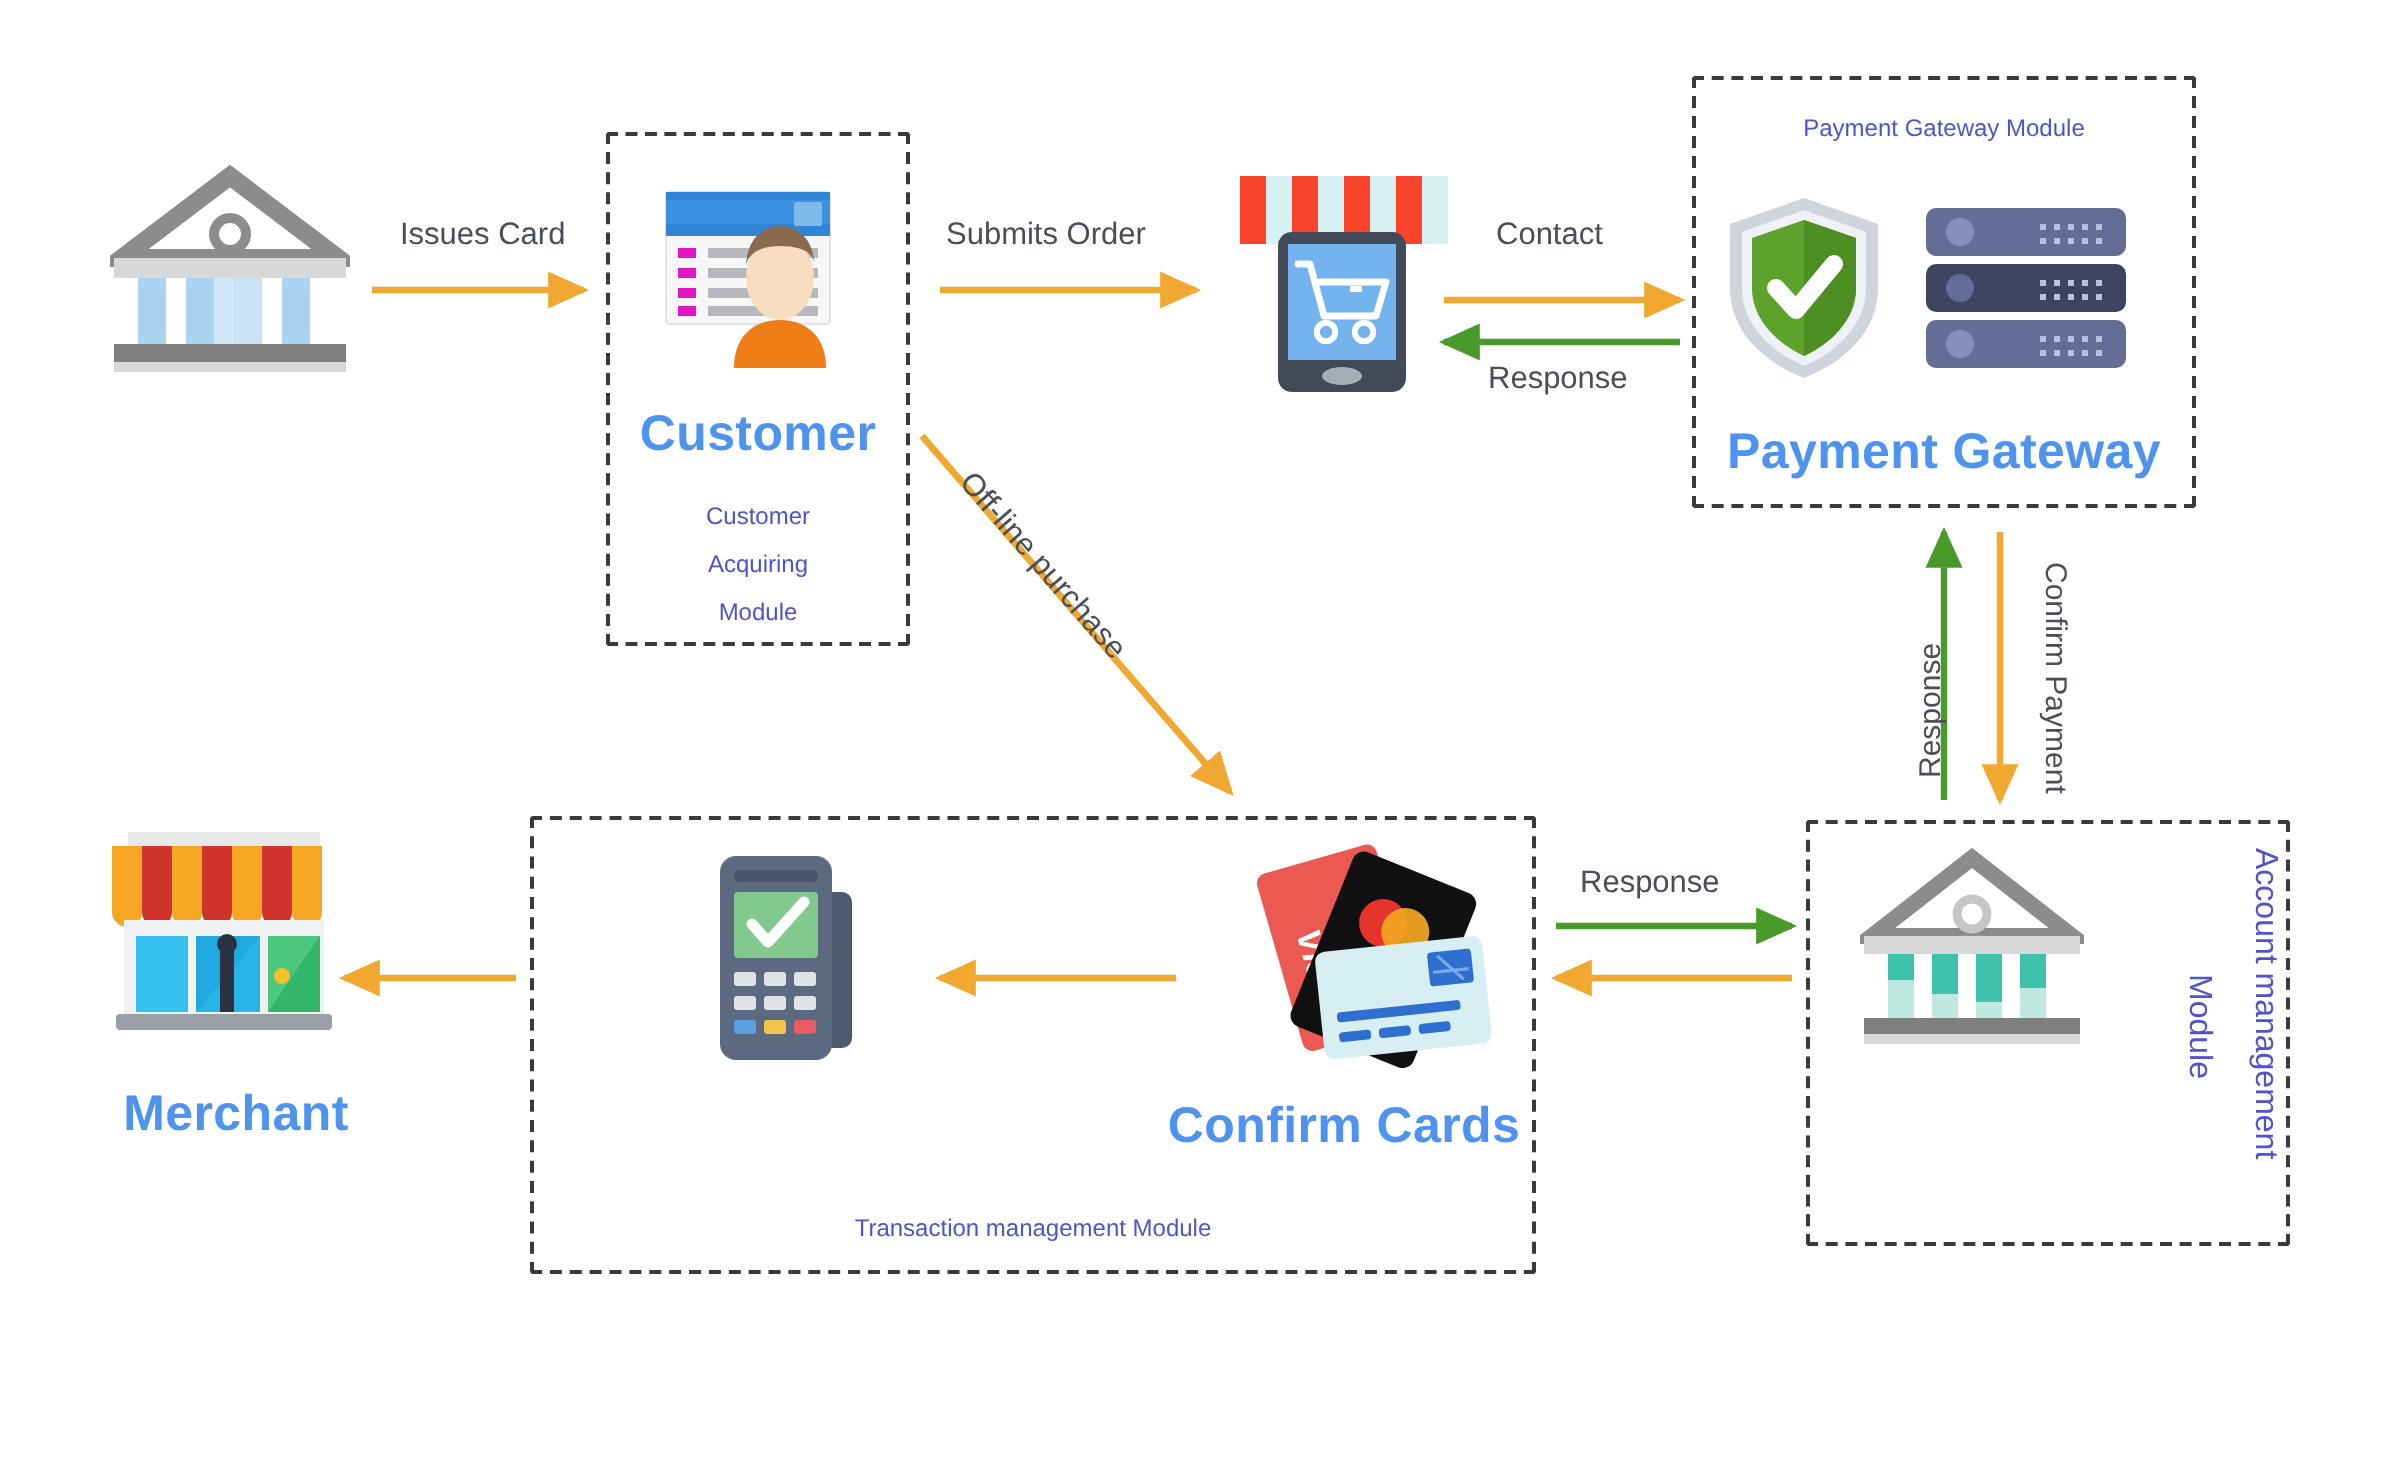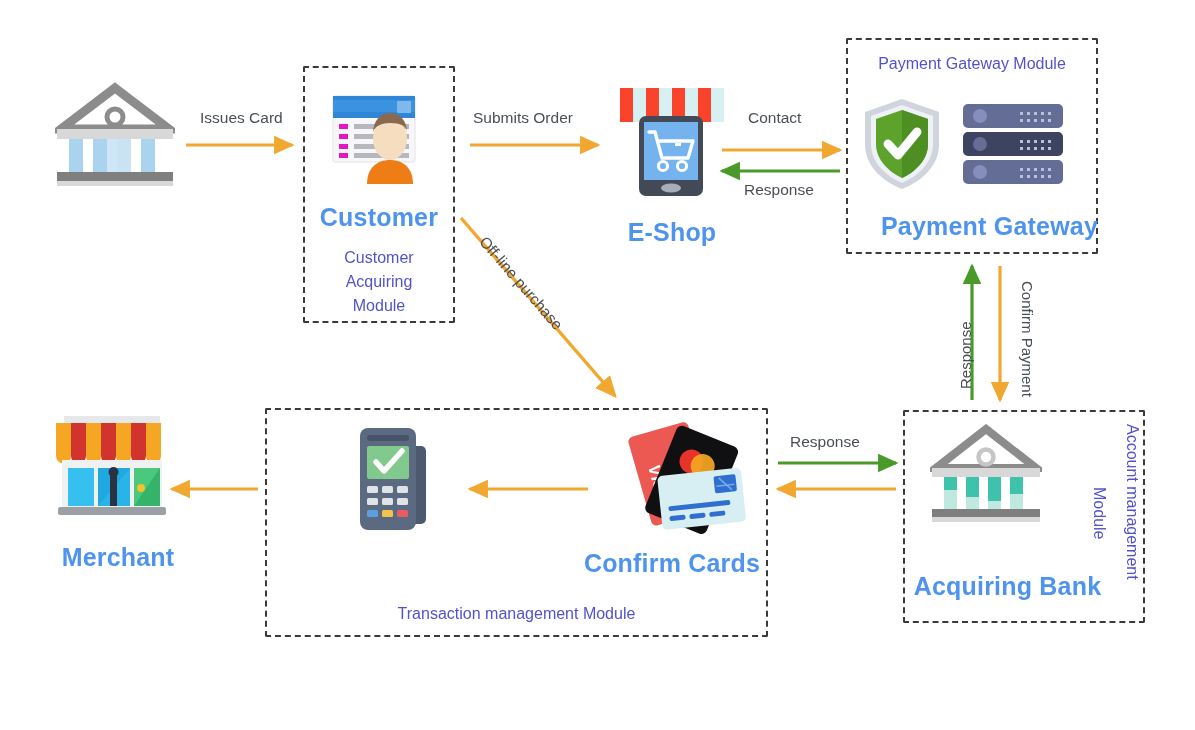--- a/index.html
+++ b/index.html
@@ -6,21 +6,21 @@
   body{width:1195px;height:730px;position:relative;overflow:hidden;
        font-family:"Liberation Sans","DejaVu Sans",sans-serif;}
   #stage{position:absolute;inset:0;width:1195px;height:730px;}
 
   
   .module-box{position:absolute;border:2px dashed #3a3a3a;border-radius:2px;box-sizing:border-box;}
 
   
   .node-title{position:absolute;color:#4e94ef;font-size:25px;font-weight:700;
               letter-spacing:.2px;white-space:nowrap;text-align:center;}
-  .module-label{position:absolute;color:#5252cc;font-size:16px;font-weight:400;
+  .module-label{position:absolute;color:#5252cc;font-size:12px;font-weight:400;
                 text-align:center;line-height:24px;}
   .edge-label{position:absolute;color:#4a4f57;font-size:15.5px;font-weight:400;
               white-space:nowrap;}
   .vert-label{position:absolute;color:#4a4f57;font-size:15px;white-space:nowrap;
               transform-origin:0 0;}
   .vert-mod{position:absolute;color:#5252cc;font-size:16px;white-space:nowrap;
             transform-origin:0 0;}
 
   svg.layer{position:absolute;left:0;top:0;width:1195px;height:730px;overflow:visible;}
   .icon{position:absolute;}
@@ -260,25 +260,23 @@
       <rect x="58" y="53" width="13" height="32" fill="#bfe8e0"></rect>
       <rect x="58" y="53" width="13" height="24" fill="#3fc2ab"></rect>
       <rect x="80" y="53" width="13" height="32" fill="#bfe8e0"></rect>
       <rect x="80" y="53" width="13" height="17" fill="#3fc2ab"></rect>
     </g>
     <rect x="2" y="85" width="108" height="8" fill="#7f7f7f"></rect>
     <rect x="2" y="93" width="108" height="5" fill="#d8d8d8"></rect>
   </svg>
 
   <div class="node-title" style="left:303px;top:203px;width:152px;">Customer</div>
-  <div class="node-title" style="left:592px;top:218px;width:160px;">E-Shop</div>
-  <div class="node-title" style="left:846px;top:212px;width:252px;text-align:right;">Payment Gateway</div>
+  <div class="node-title" style="left:846px;top:212px;width:252px;">Payment Gateway</div>
   <div class="node-title" style="left:8px;top:543px;width:220px;">Merchant</div>
   <div class="node-title" style="left:580px;top:549px;width:184px;">Confirm Cards</div>
-  <div class="node-title" style="left:905px;top:572px;width:205px;">Acquiring Bank</div>
 
   <div class="module-label" style="left:303px;top:246px;width:152px;">
     <div>Customer</div>
     <div>Acquiring</div>
     <div>Module</div>
   </div>
 
   <div class="module-label" style="left:846px;top:52px;width:252px;">Payment Gateway Module</div>
 
   <div class="module-label" style="left:265px;top:602px;width:503px;">Transaction management Module</div>

